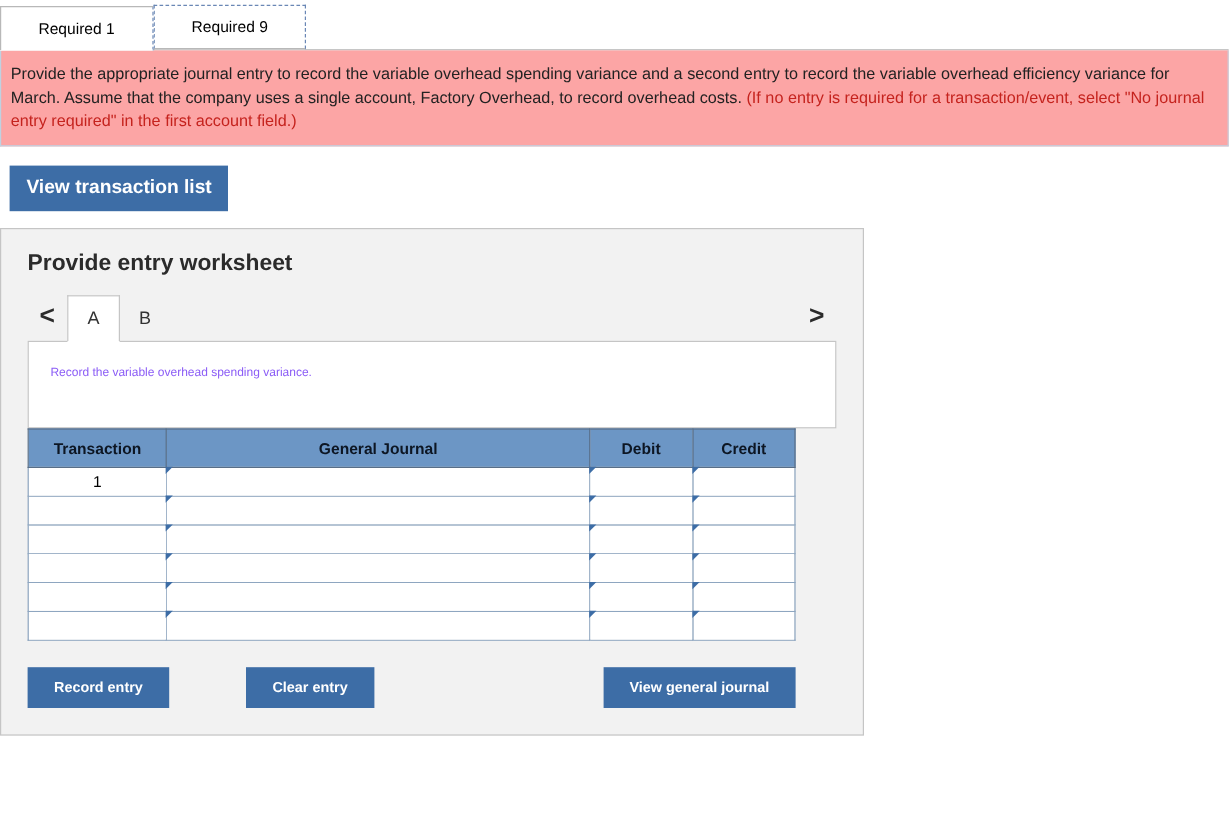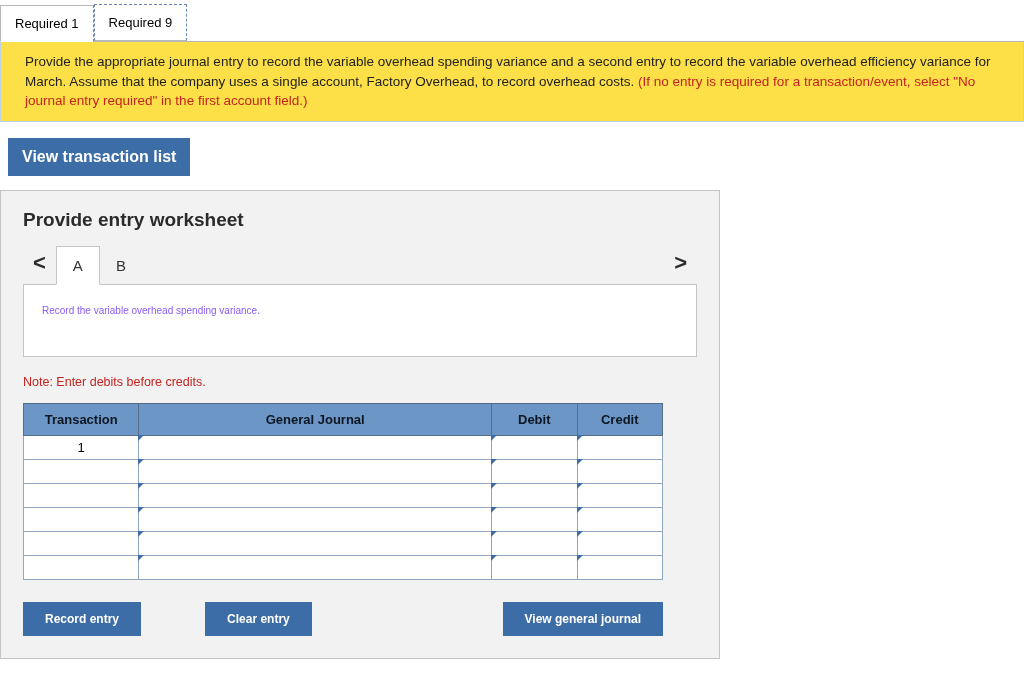--- a/index.html
+++ b/index.html
@@ -10,44 +10,44 @@
     width: 1024px;
     height: 692px;
     overflow: hidden;
   }
   .top-tabs {
     display: flex;
     border-bottom: 1px solid #b8b8b8;
     margin-top: 4px;
   }
   .top-tab {
-    padding: 10px 14px;
+    padding: 10px 31px;
     border: 1px solid #b8b8b8;
     border-bottom: none;
     background: #fff;
     font-size: 13px;
     cursor: pointer;
     margin-right: 0;
   }
   .top-tab.active {
     border-bottom: 1px solid #fff;
     position: relative;
     top: 1px;
     z-index: 2;
     border-right: 1px dashed #6a87b5;
   }
   .top-tab.inactive {
     border: 1px dashed #6a87b5;
     border-bottom: 1px solid #b8b8b8;
   }
   .instruction-box {
-    background: #fde047;
+    background: #fca5a5;
     border: 1px solid #bfd2e2;
     border-top: none;
-    padding: 10px 24px;
+    padding: 10px 8px;
     font-size: 13.5px;
     line-height: 1.45;
     color: #222;
   }
   .instruction-box .red {
     color: #c5231e;
   }
   .view-txn-btn {
     display: inline-block;
     background: #3d6da6;
@@ -203,21 +203,20 @@
     <div class="ws-letter-tabs">
       <div class="nav-arrow">&lt;</div>
       <div class="letter-tab active">A</div>
       <div class="letter-tab">B</div>
     </div>
     <div class="nav-arrow">&gt;</div>
   </div>
 
   <div class="prompt-box">Record the variable overhead spending variance.</div>
 
-  <div class="note-text">Note: Enter debits before credits.</div>
 
   <table class="journal-table">
     <thead>
       <tr>
         <th class="col-txn">Transaction</th>
         <th class="col-gj">General Journal</th>
         <th class="col-deb">Debit</th>
         <th class="col-cre">Credit</th>
       </tr>
     </thead>

